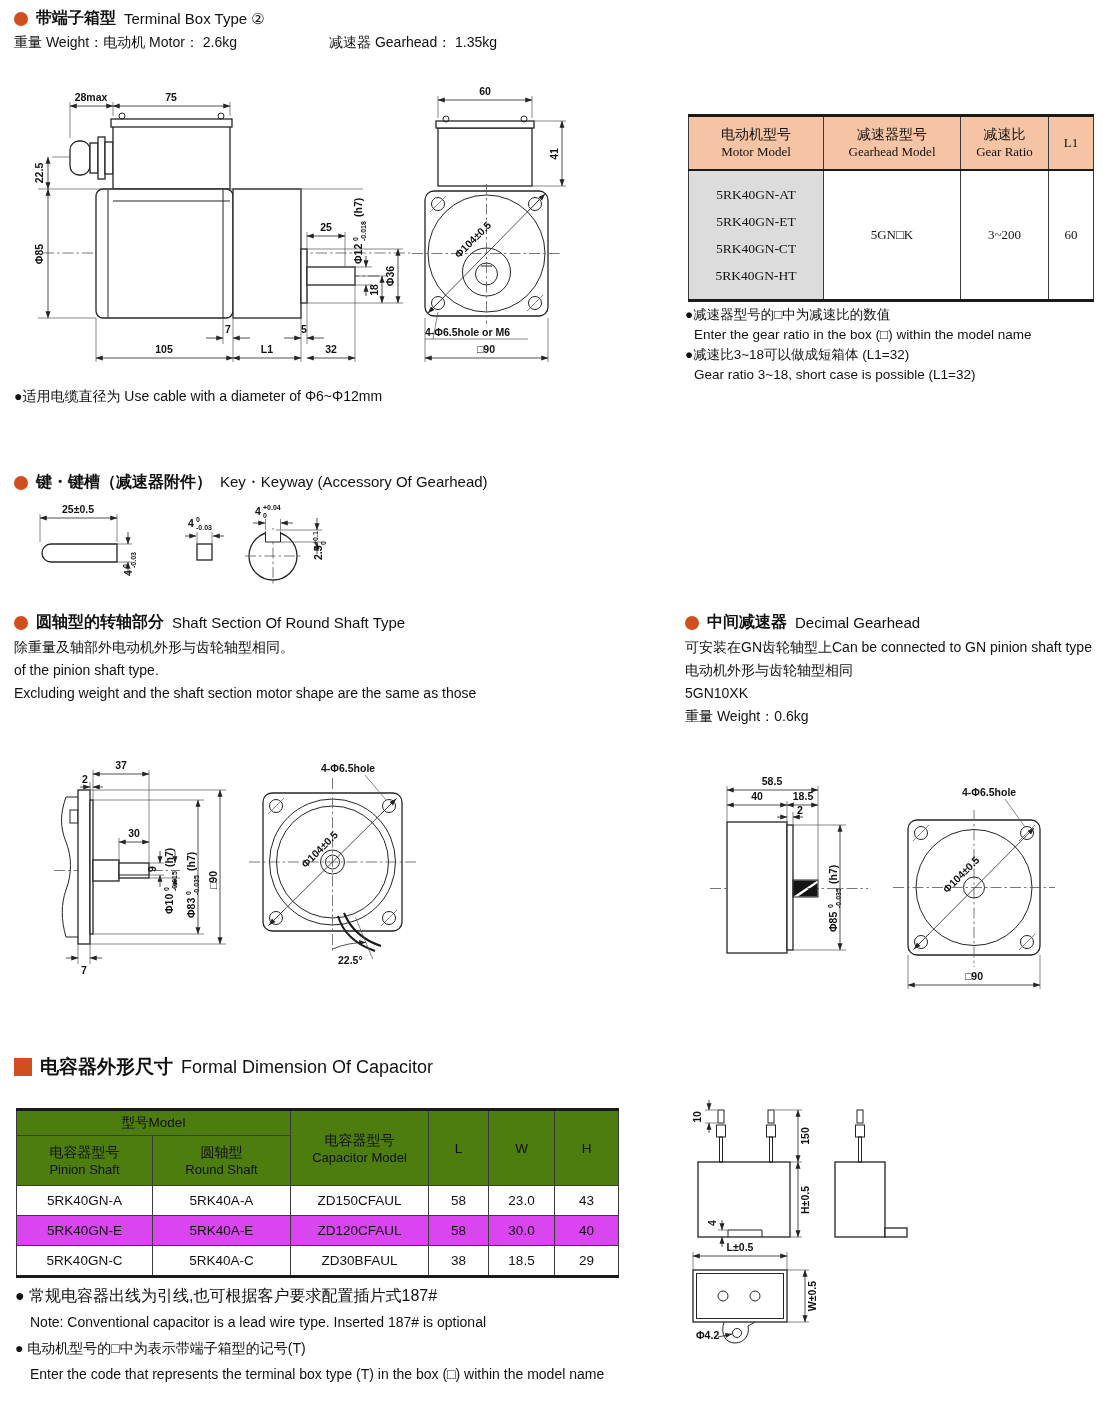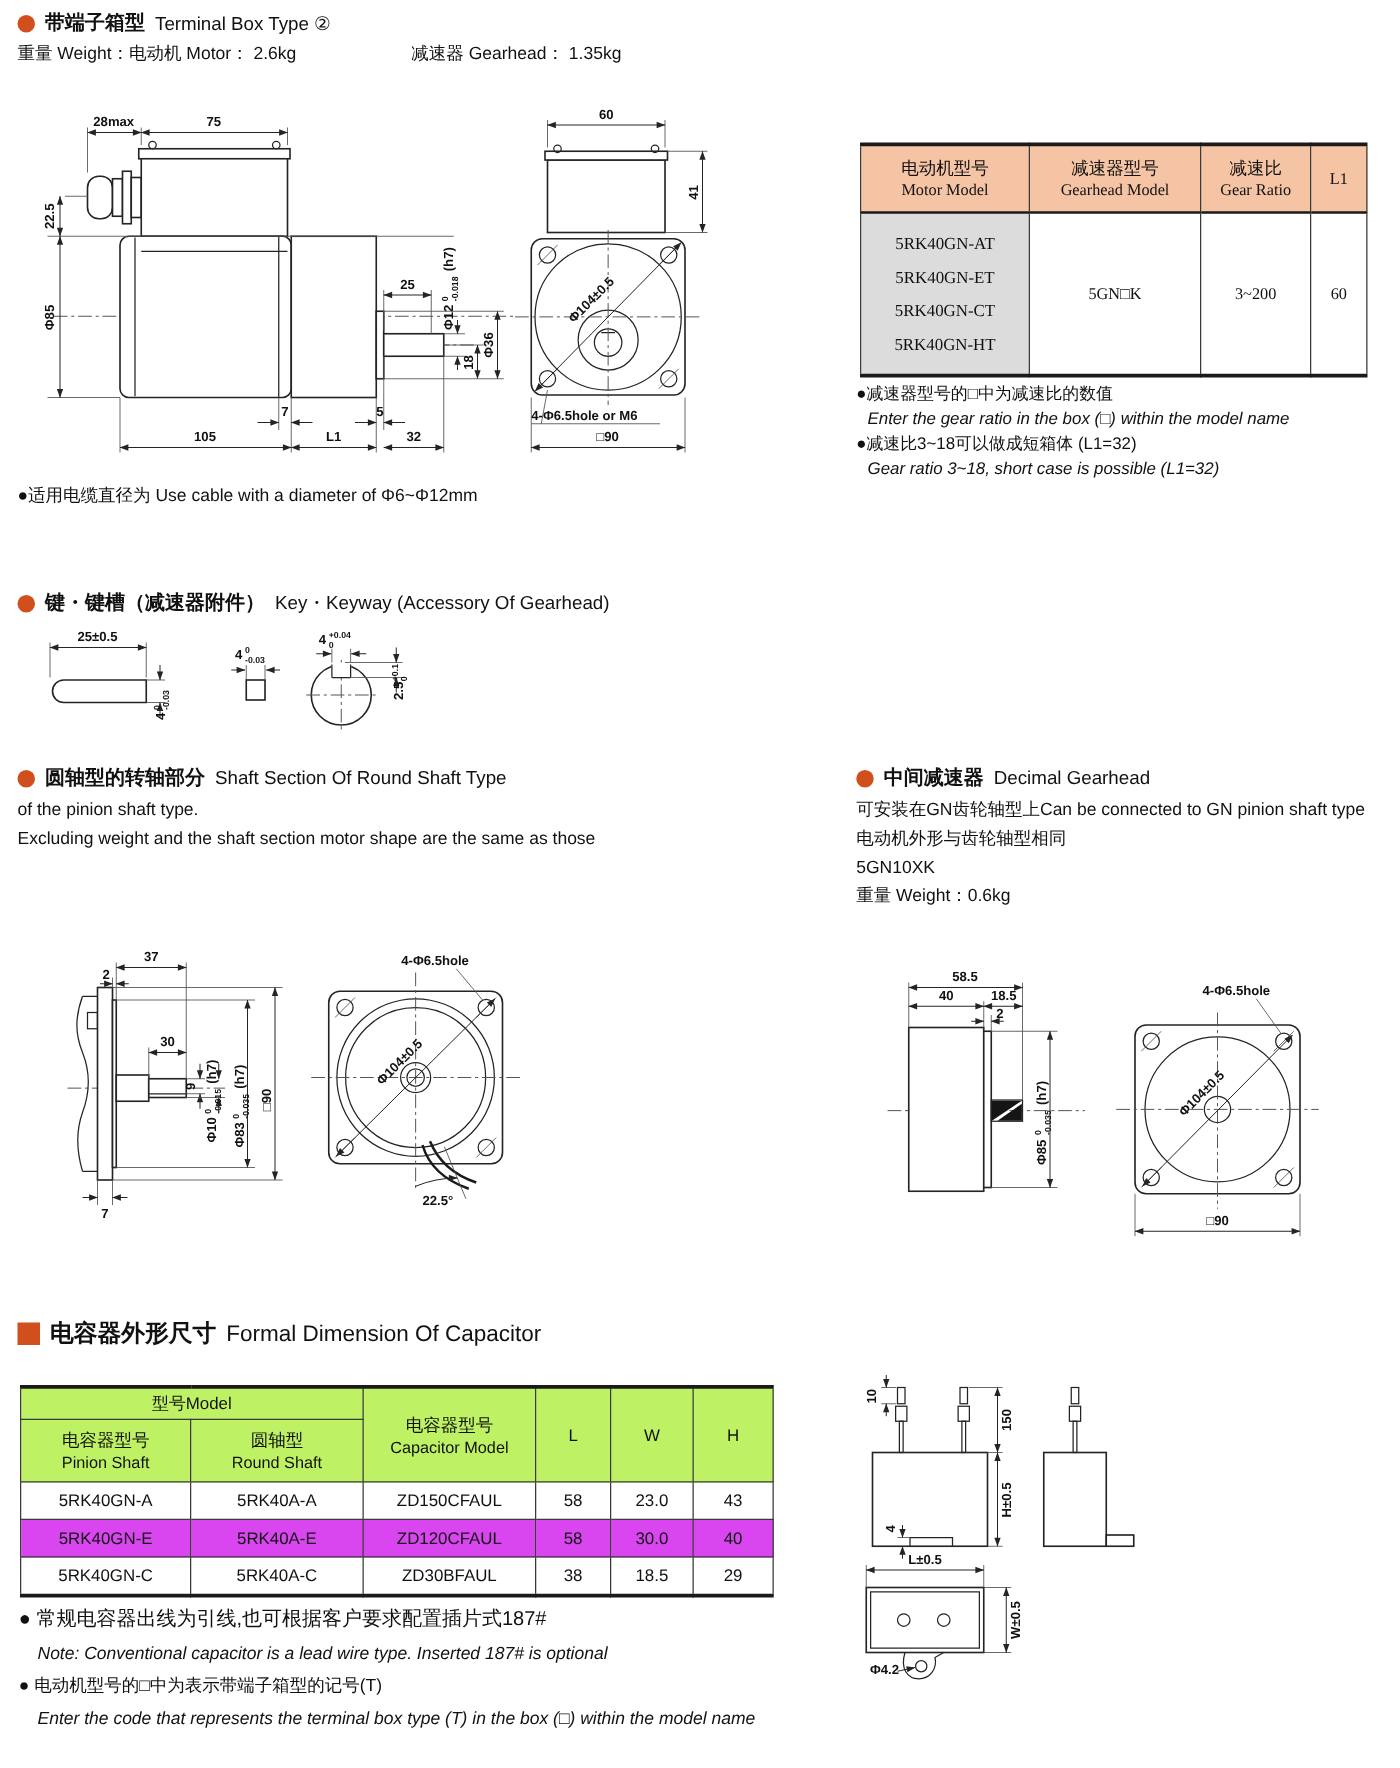--- a/index.html
+++ b/index.html
@@ -9,35 +9,35 @@
   
   .secline{display:flex;align-items:center;gap:8px;}
   .dot{width:14px;height:14px;border-radius:50%;background:#d14f1c;flex:0 0 auto;}
   .sqmark{width:18px;height:18px;background:#d14f1c;flex:0 0 auto;}
   .t-cn{font-weight:bold;font-size:16px;}
   .t-en{font-size:15px;}
   .big .t-cn{font-size:19px;}
   .big .t-en{font-size:18px;}
   .bodytxt{font-size:14px;line-height:23px;}
   .note-cn{font-size:13.5px;line-height:20px;}
-  .note-en{font-size:13.5px;line-height:20px;padding-left:9px;font-style:italic;}
+  .note-en{font-size:13.5px;line-height:20px;padding-left:9px;}
   
   table{border-collapse:collapse;table-layout:fixed;}
   .mtable{width:405px;border-top:3px solid #1a1a1a;border-bottom:3px solid #1a1a1a;font-size:13px;font-family:Liberation Serif, serif;}
   .mtable th,.mtable td{border:1px solid #3a3a3a;text-align:center;vertical-align:middle;padding:2px;}
   .mtable th{background:#f5c4a4;font-weight:normal;height:48px;}
   .mtable .hdr2{border-bottom:2px solid #1a1a1a;}
   .mtable td{height:124px;}
   .th-cn{font-size:14px;display:block;}
   .th-en{font-size:13px;display:block;}
   .models div{line-height:27px;font-size:13.5px;}
   .graycell{background:#dcdcdc;}
   .ctable{width:602px;border-top:3px solid #1a1a1a;border-bottom:3px solid #1a1a1a;font-size:13.5px;}
   .ctable th,.ctable td{border:1px solid #3a3a3a;text-align:center;vertical-align:middle;padding:1px;}
-  .ctable th{background:#bef264;font-weight:normal;}
+  .ctable th{background:#4d7c0f;font-weight:normal;}
   .ctable .r1{height:26px;}
   .ctable .r2{height:50px;}
   .ctable td{height:27px;}
   .rowgray td{background:#d946ef;}
   
   .o{fill:#fff;stroke:#242424;stroke-width:1.3;}
   .o2{fill:none;stroke:#242424;stroke-width:1;}
   .tl{fill:none;stroke:#242424;stroke-width:1;}
   .d{stroke:#242424;stroke-width:.8;fill:none;marker-start:url(#ar);marker-end:url(#ar);}
   .de{stroke:#242424;stroke-width:.8;fill:none;marker-end:url(#ar);}
@@ -295,20 +295,21 @@
       </g>
     </g>
   </svg>
 
   <div class="abs secline" style="left:14px;top:612px">
     <span class="dot"></span>
     <span class="t-cn">圆轴型的转轴部分</span>
     <span class="t-en">Shaft Section Of Round Shaft Type</span>
   </div>
   <div class="abs bodytxt" style="left:14px;top:636px;width:560px">
+    <div>除重量及轴部外电动机外形与齿轮轴型相同。</div>
     <div>of the pinion shaft type.</div>
     <div>Excluding weight and the shaft section motor shape are the same as those</div>
   </div>
 
   <div class="abs secline" style="left:685px;top:612px">
     <span class="dot"></span>
     <span class="t-cn">中间减速器</span>
     <span class="t-en">Decimal Gearhead</span>
   </div>
   <div class="abs bodytxt" style="left:685px;top:636px;width:430px">

